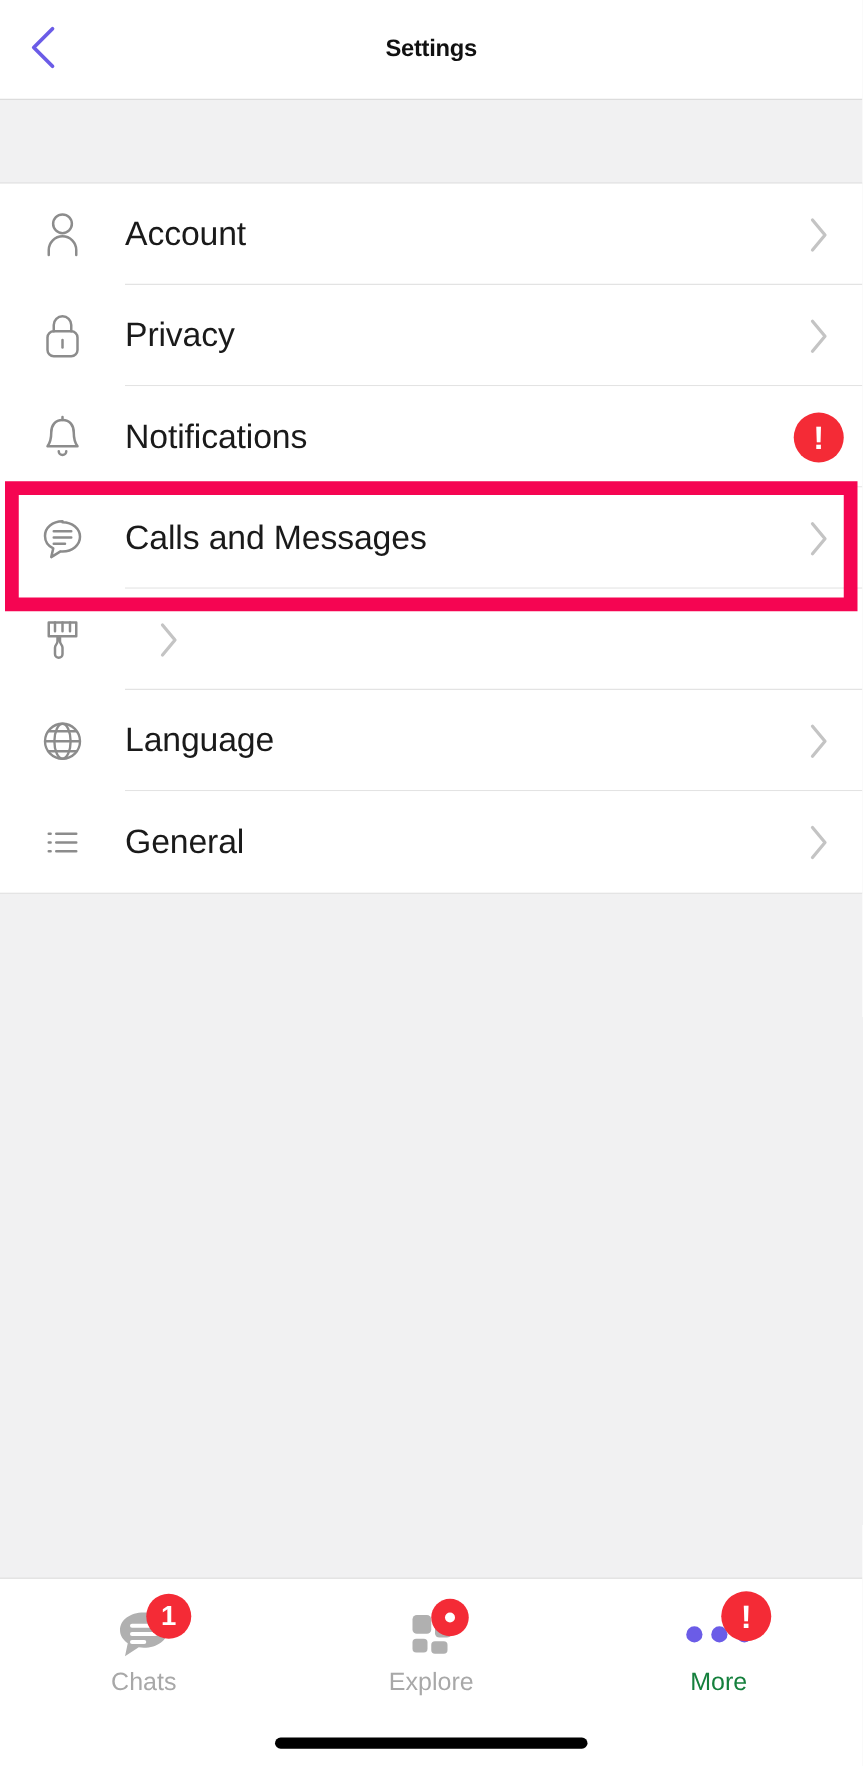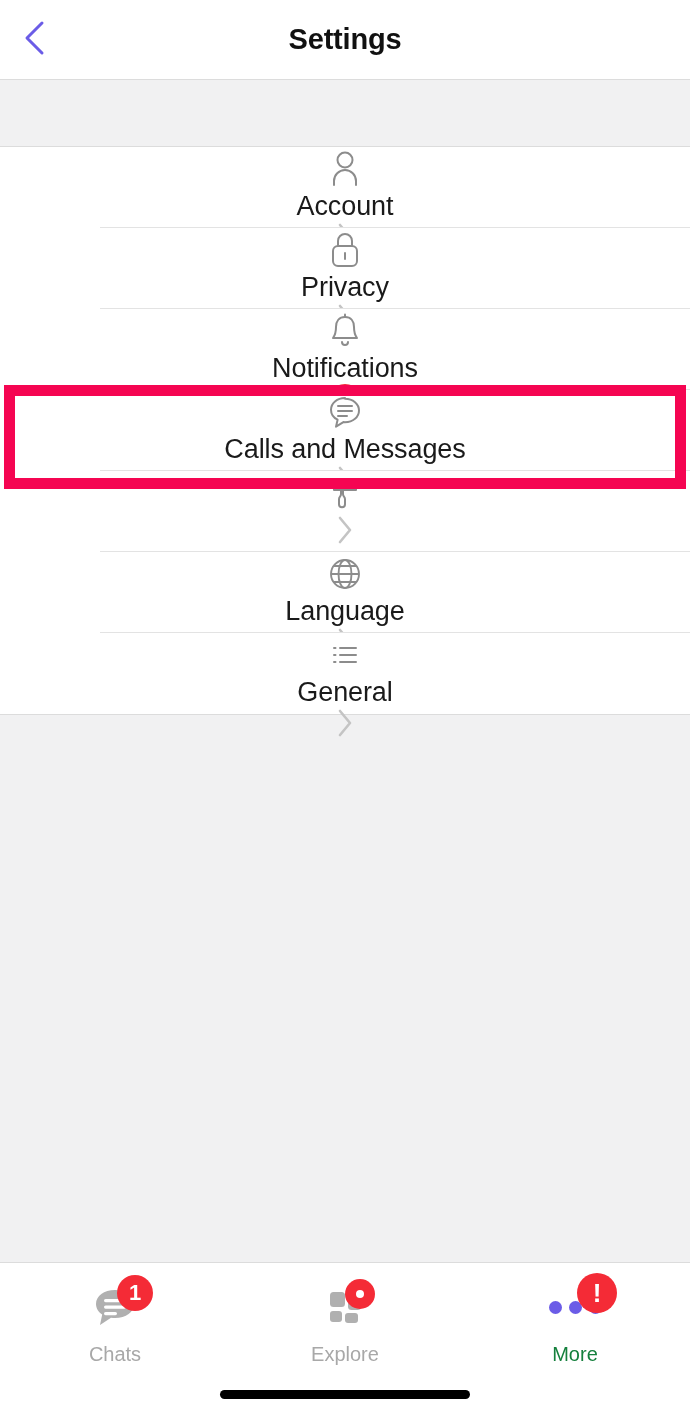--- a/index.html
+++ b/index.html
@@ -35,21 +35,21 @@
     left: 6px;
     top: 12px;
     width: 56px;
     height: 56px;
     display: flex;
     align-items: center;
     justify-content: center;
     cursor: pointer;
   }
   .page-title {
-    font-size: 29px;
+    font-size: 19px;
     font-weight: bold;
     color: #111111;
     letter-spacing: -0.2px;
   }
 
   
   .spacer-band {
     position: absolute;
     top: 80px; left: 0;
     width: 690px;
@@ -66,21 +66,20 @@
     background: #ffffff;
     border-bottom: 1px solid #dcdcdc;
   }
   .row {
     position: relative;
     height: 81px;
     display: flex;
     align-items: center;
     background: #ffffff;
     cursor: pointer;
-    flex-direction: column;
   }
   .row-icon {
     width: 100px;
     min-width: 100px;
     display: flex;
     align-items: center;
     justify-content: center;
     color: #8c8c8c;
   }
   .row-label {
@@ -162,21 +161,21 @@
   .tab-icon-wrap {
     position: relative;
     width: 64px;
     height: 56px;
     display: flex;
     align-items: center;
     justify-content: center;
     color: #b0b0b0;
   }
   .tab-label {
-    margin-top: 8px;
+    margin-top: 0;
     font-size: 20px;
     color: #a8a8a8;
   }
   .tab.active .tab-label { color: #15803d; }
   .tab.active .tab-icon-wrap { color: #6b5ce7; }
 
   .tab-badge {
     position: absolute;
     top: -4px;
     right: -6px;

